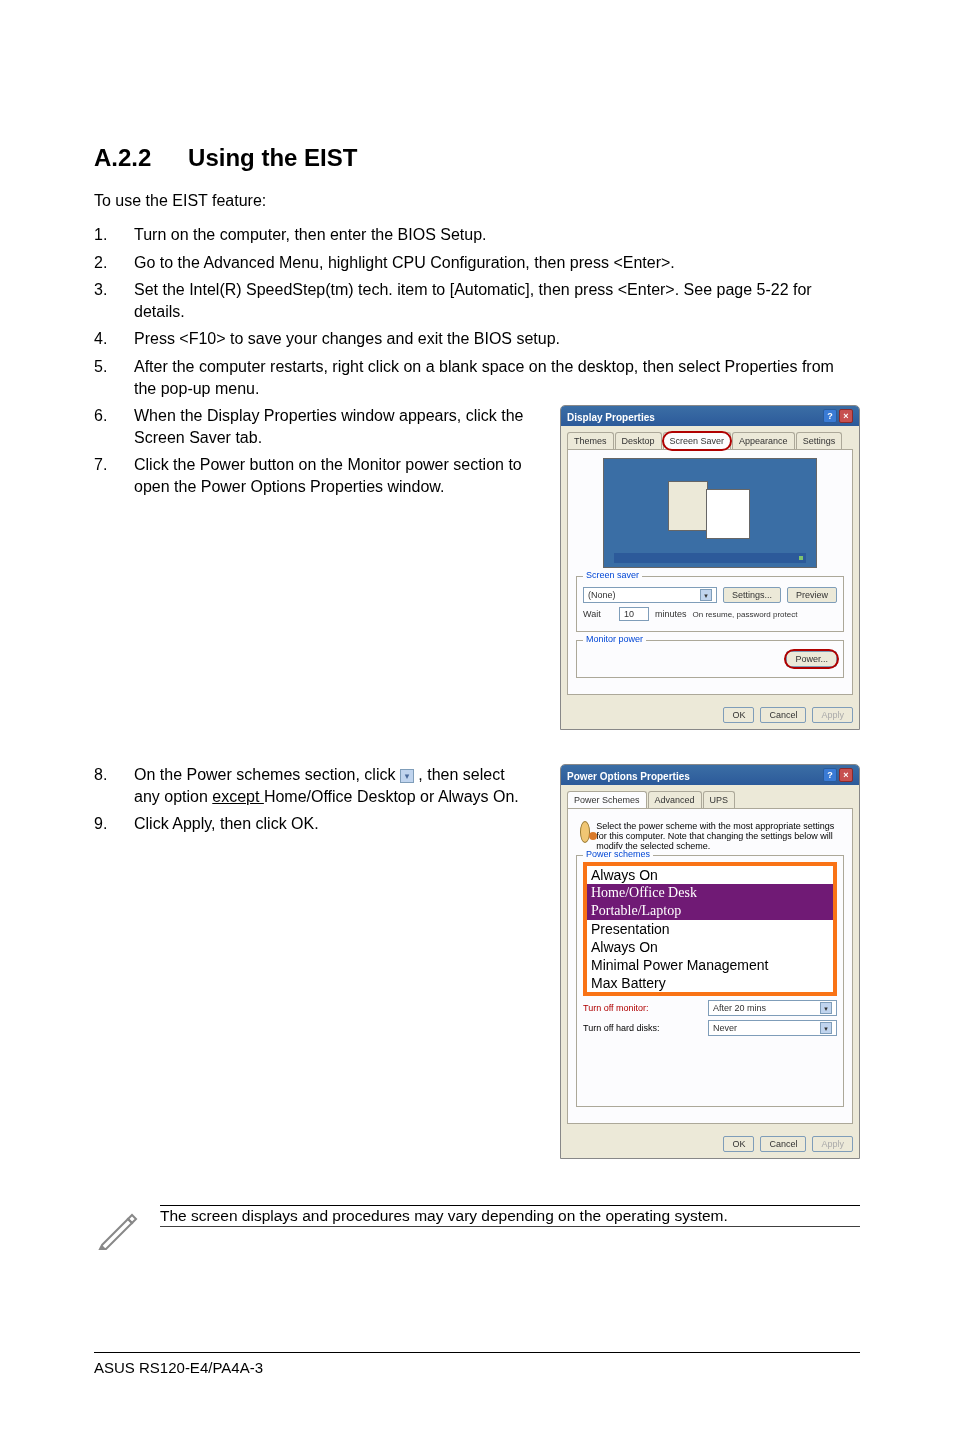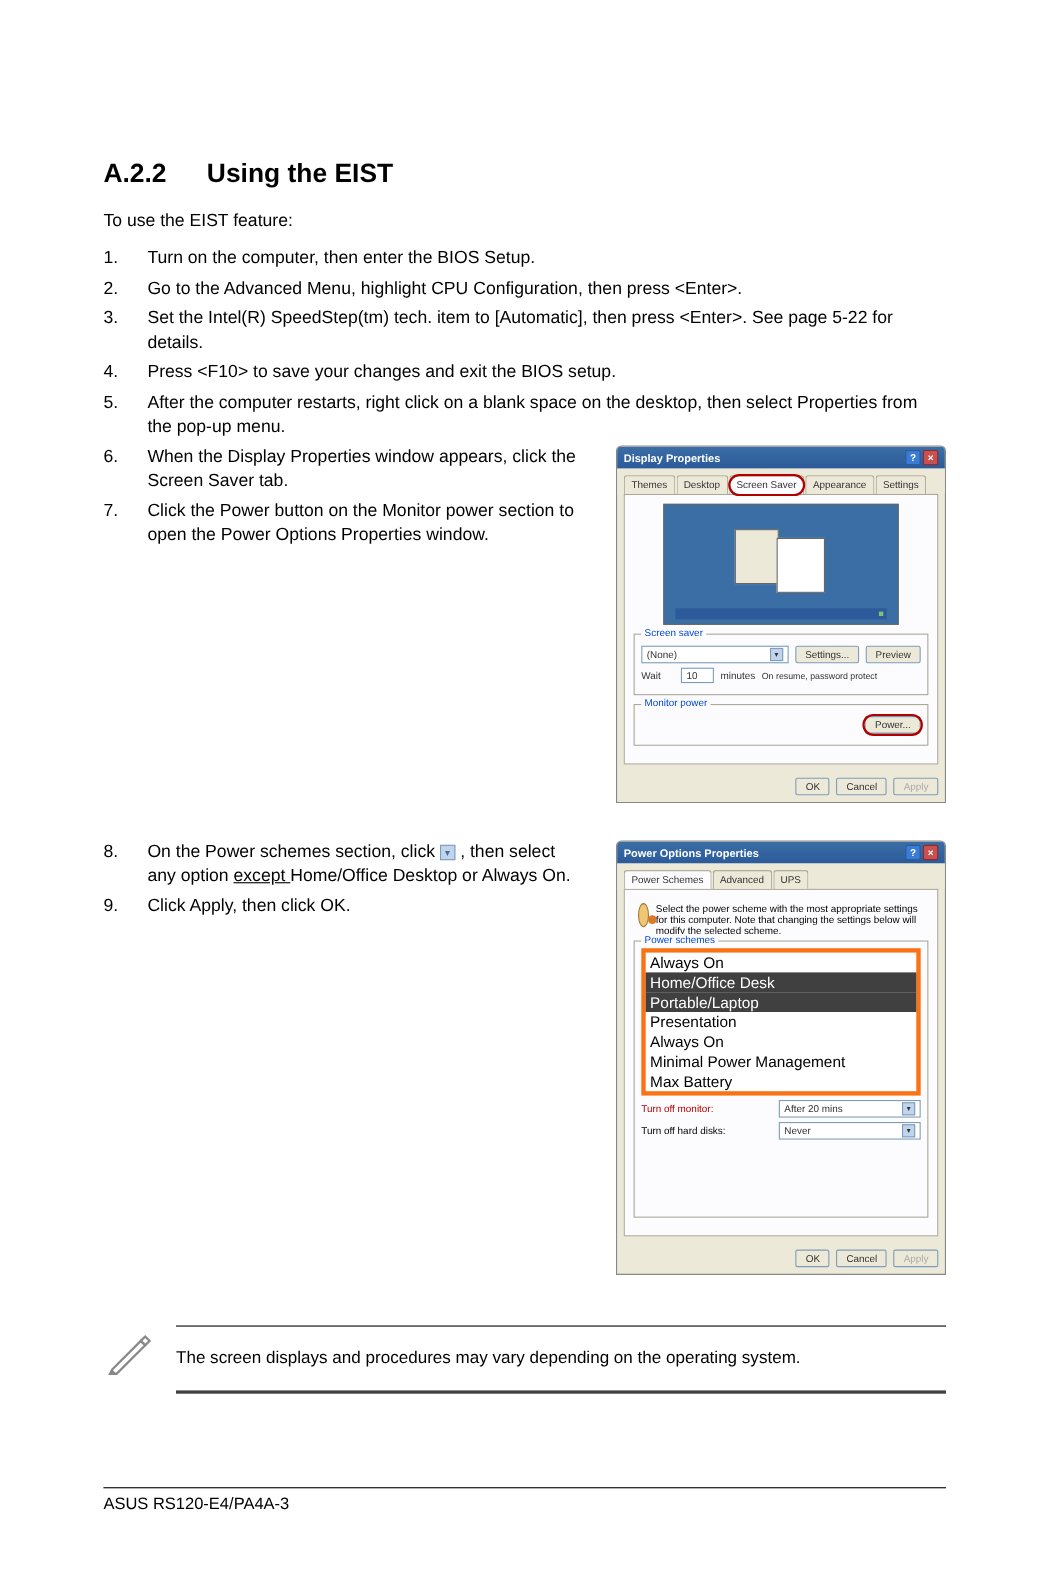--- a/index.html
+++ b/index.html
@@ -251,39 +251,40 @@
     .dropdown-list {
       border:4px solid #f97316;
       background:#fff;
       font-size:14px;
     }
     .dropdown-list .opt {
       padding:1px 4px;
       color:#000;
     }
     .dropdown-list .opt.sel {
-      background:#404040;
+      background:#701a75;
       color:#fff;
+      font-family:Liberation Serif, serif;
     }
     .note-box {
       display: flex;
       gap: 18px;
       align-items: flex-start;
       margin-top: 24px;
       padding-top: 2px;
     }
     .note-box .note-icon {
       width: 48px;
       height: 48px;
       flex-shrink: 0;
     }
     .note-box .note-content {
       border-top: 1px solid #000;
-      border-bottom: 3px solid #404040;
-      padding: 20px 0;
+      border-bottom: 1px solid #404040;
+      padding: 1px 0;
       flex: 1;
       font-size: 15.5px;
       text-align: justify;
     }
     .footer {
       position: absolute;
       left: 94px;
       right: 94px;
       bottom: 62px;
       border-top: 1px solid #000;

